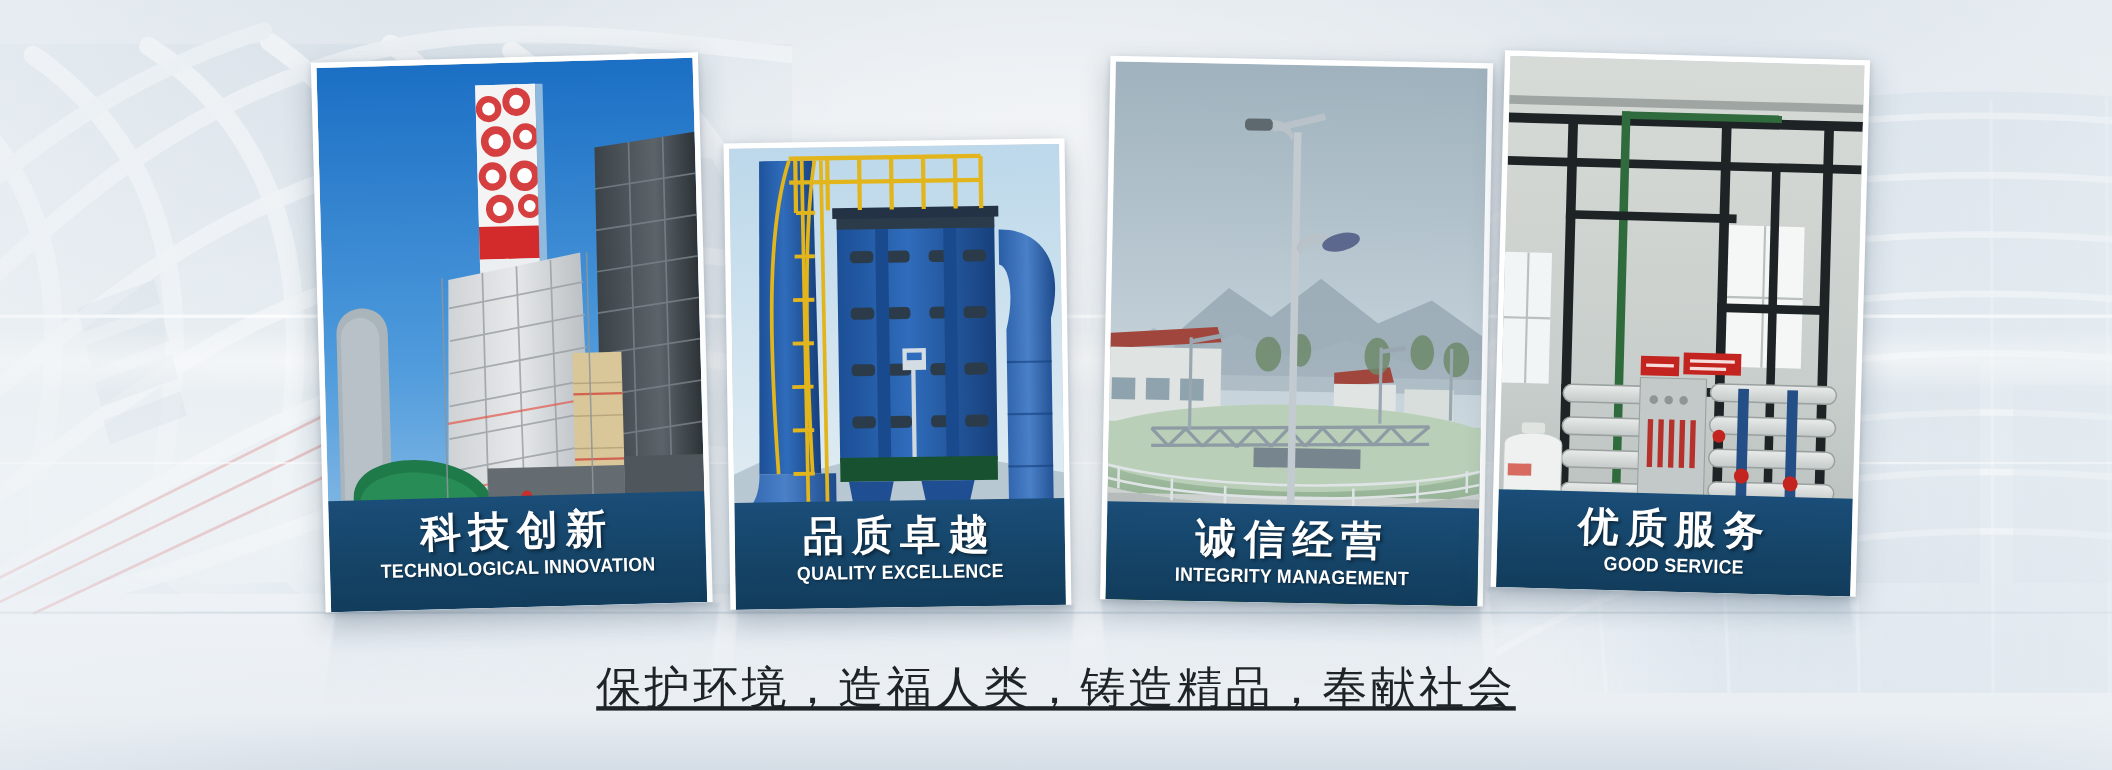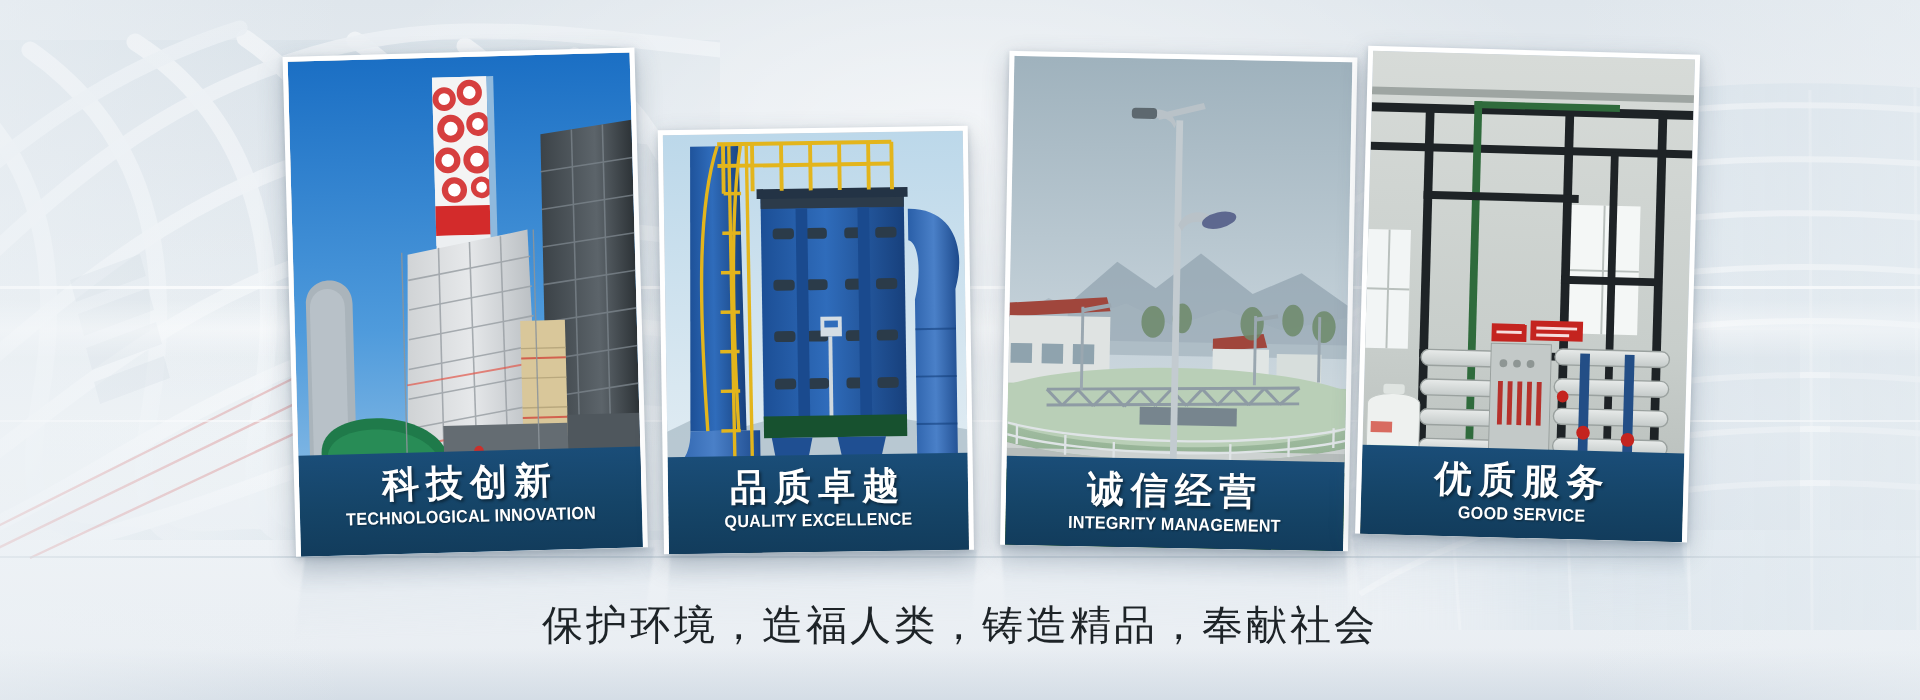--- a/index.html
+++ b/index.html
@@ -128,20 +128,21 @@
   
   .tagline {
     position:absolute; left:0; right:0; top:598px;
     text-align:center;
     font-size:41px;
     letter-spacing:3px;
     color:#1d2327;
     font-weight:400;
     font-family:"DejaVu Sans","Liberation Sans",sans-serif;
     white-space:nowrap;
+    text-decoration:underline;
   }
 </style>
 </head>
 <body>
 
 <div class="stage">
 
   <div class="bg-lattice">
     <svg width="760" height="560" viewBox="0 0 760 560">
       <defs>

